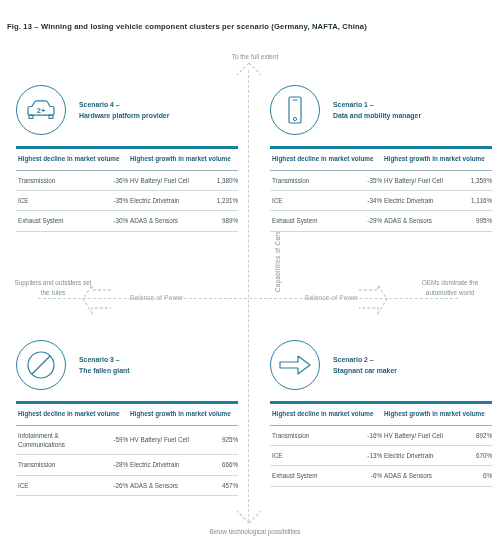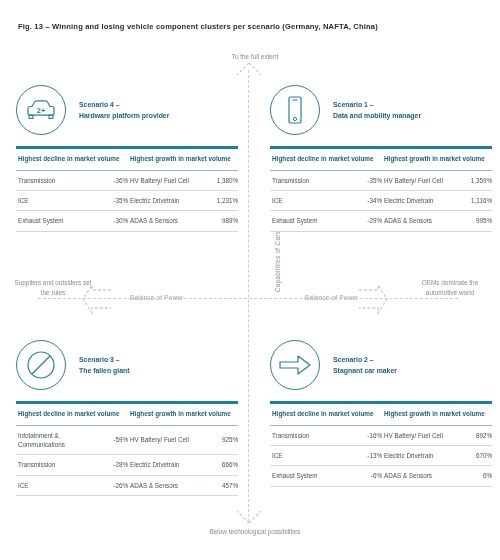--- a/index.html
+++ b/index.html
@@ -2,21 +2,21 @@
 <html><head>
 <meta charset="utf-8">
 <style>
   html,body{margin:0;padding:0;}
   body{
     width:500px;height:560px;background:#ffffff;
     font-family:"Liberation Sans", sans-serif;
     color:#3c4a52;position:relative;overflow:hidden;
   }
   .figure-title{
-    position:absolute;left:18px;top:22px;width:460px;
+    position:absolute;left:7px;top:22px;width:460px;
     font-size:7.6px;font-weight:bold;color:#1b2a33;letter-spacing:.15px;
   }
   
   .axis-layer{position:absolute;inset:0;}
   .axis-label{
     position:absolute;font-size:6.4px;color:#7e8f99;text-align:center;line-height:1.45;
   }
   .axis-top-label{left:205px;top:52px;width:100px;}
   .axis-bottom-label{left:195px;top:527px;width:120px;}
   .axis-left-label{left:14px;top:278px;width:78px;line-height:1.55;}

